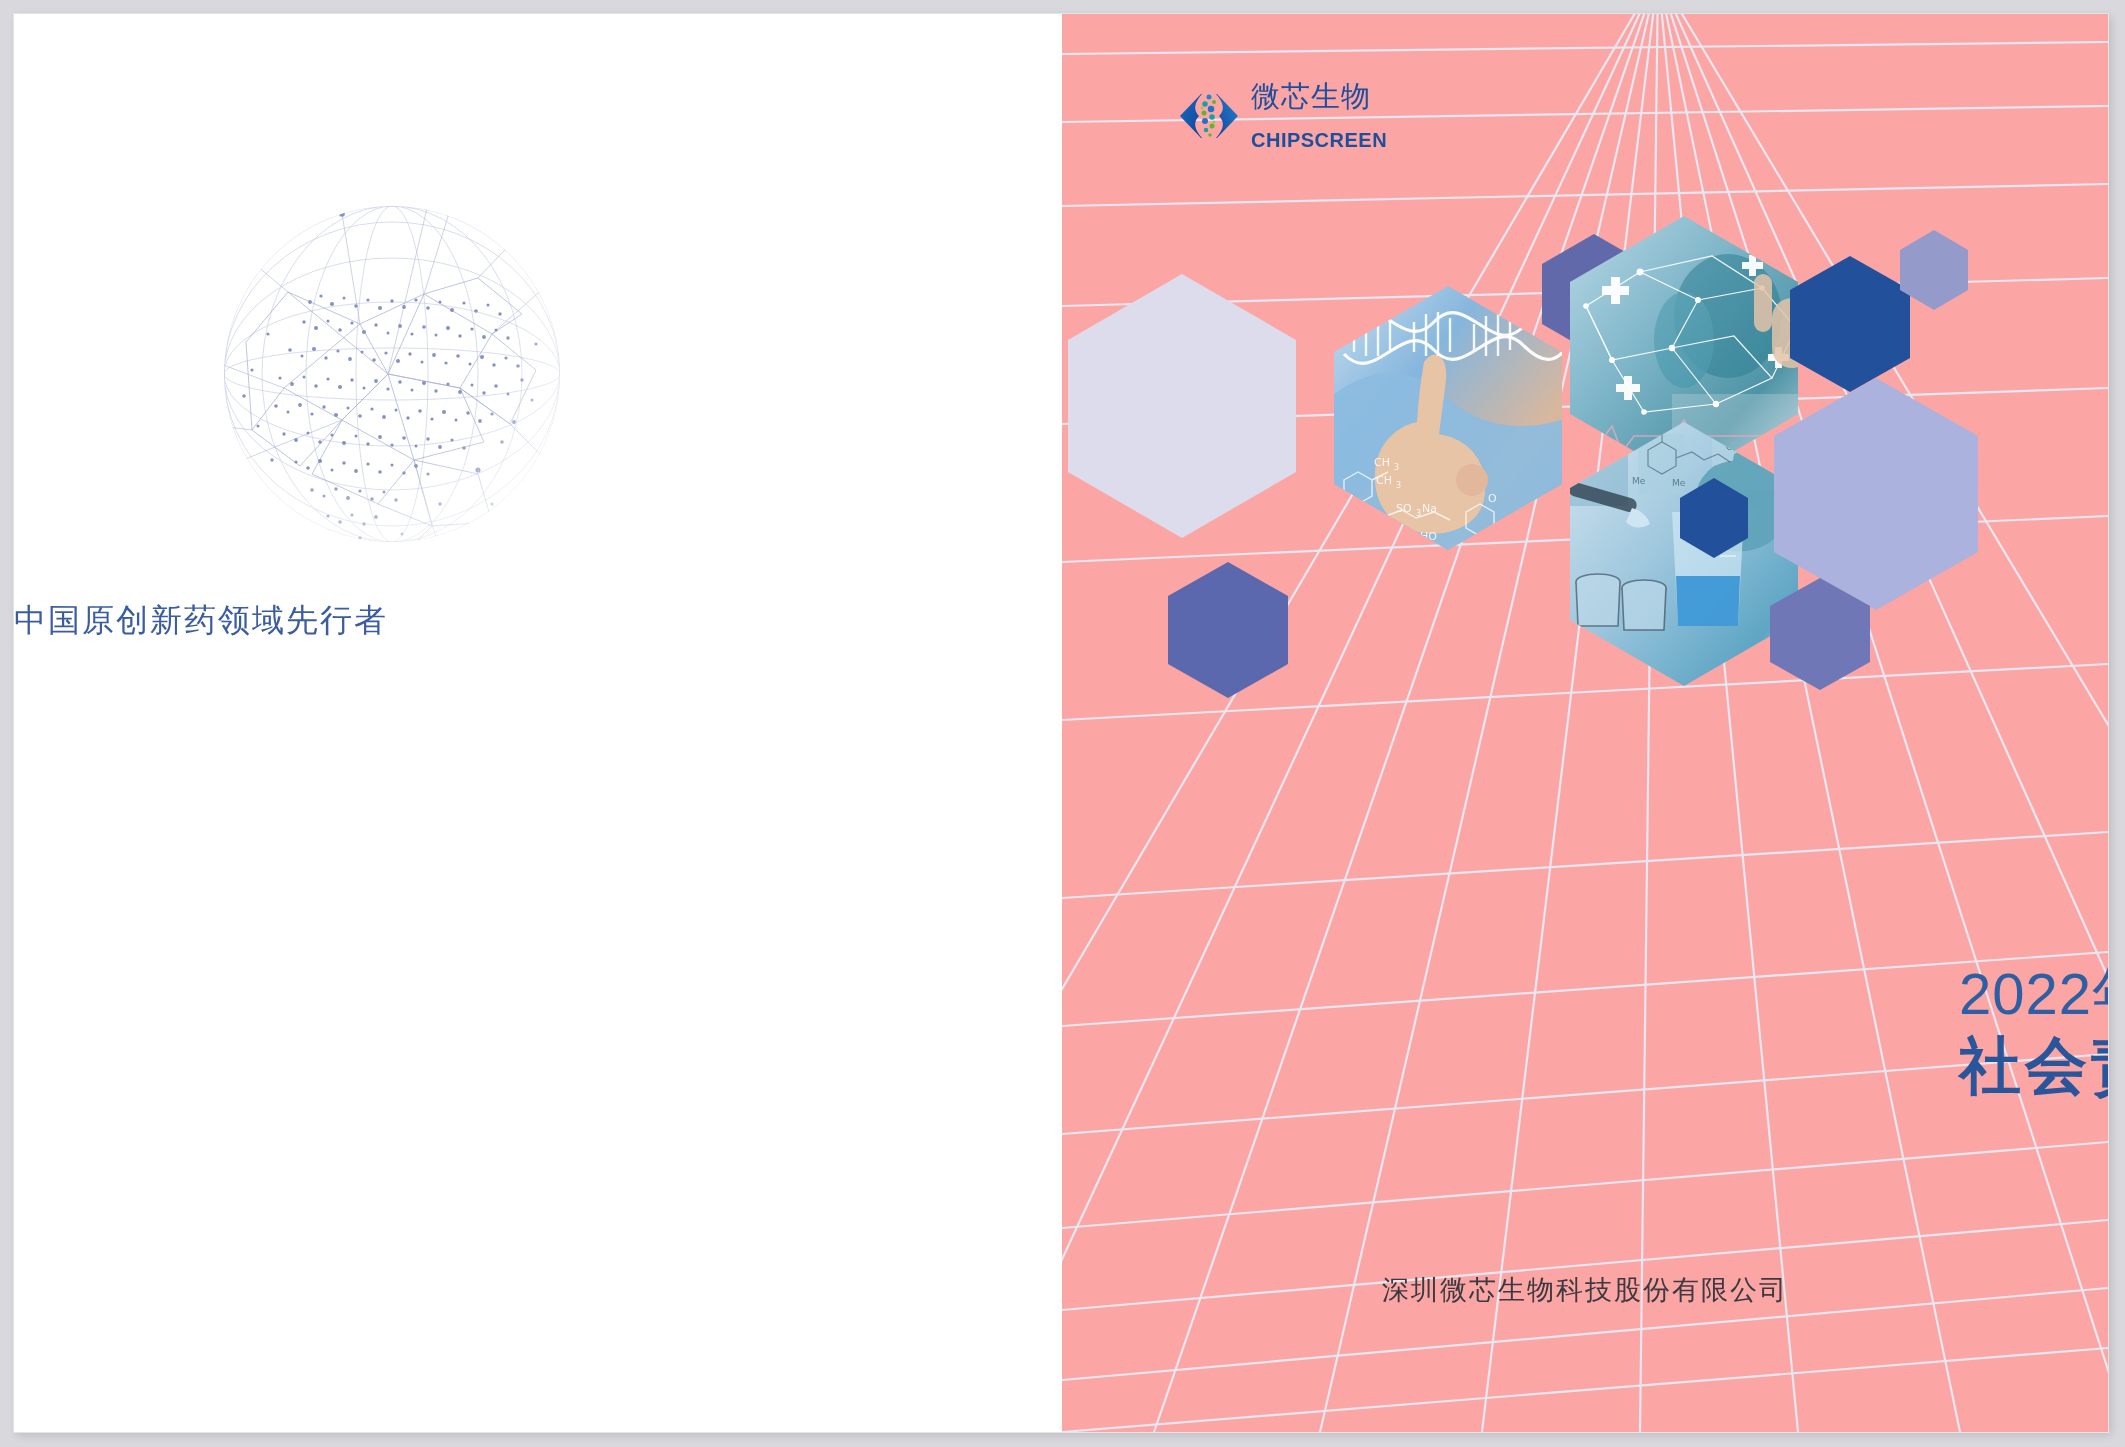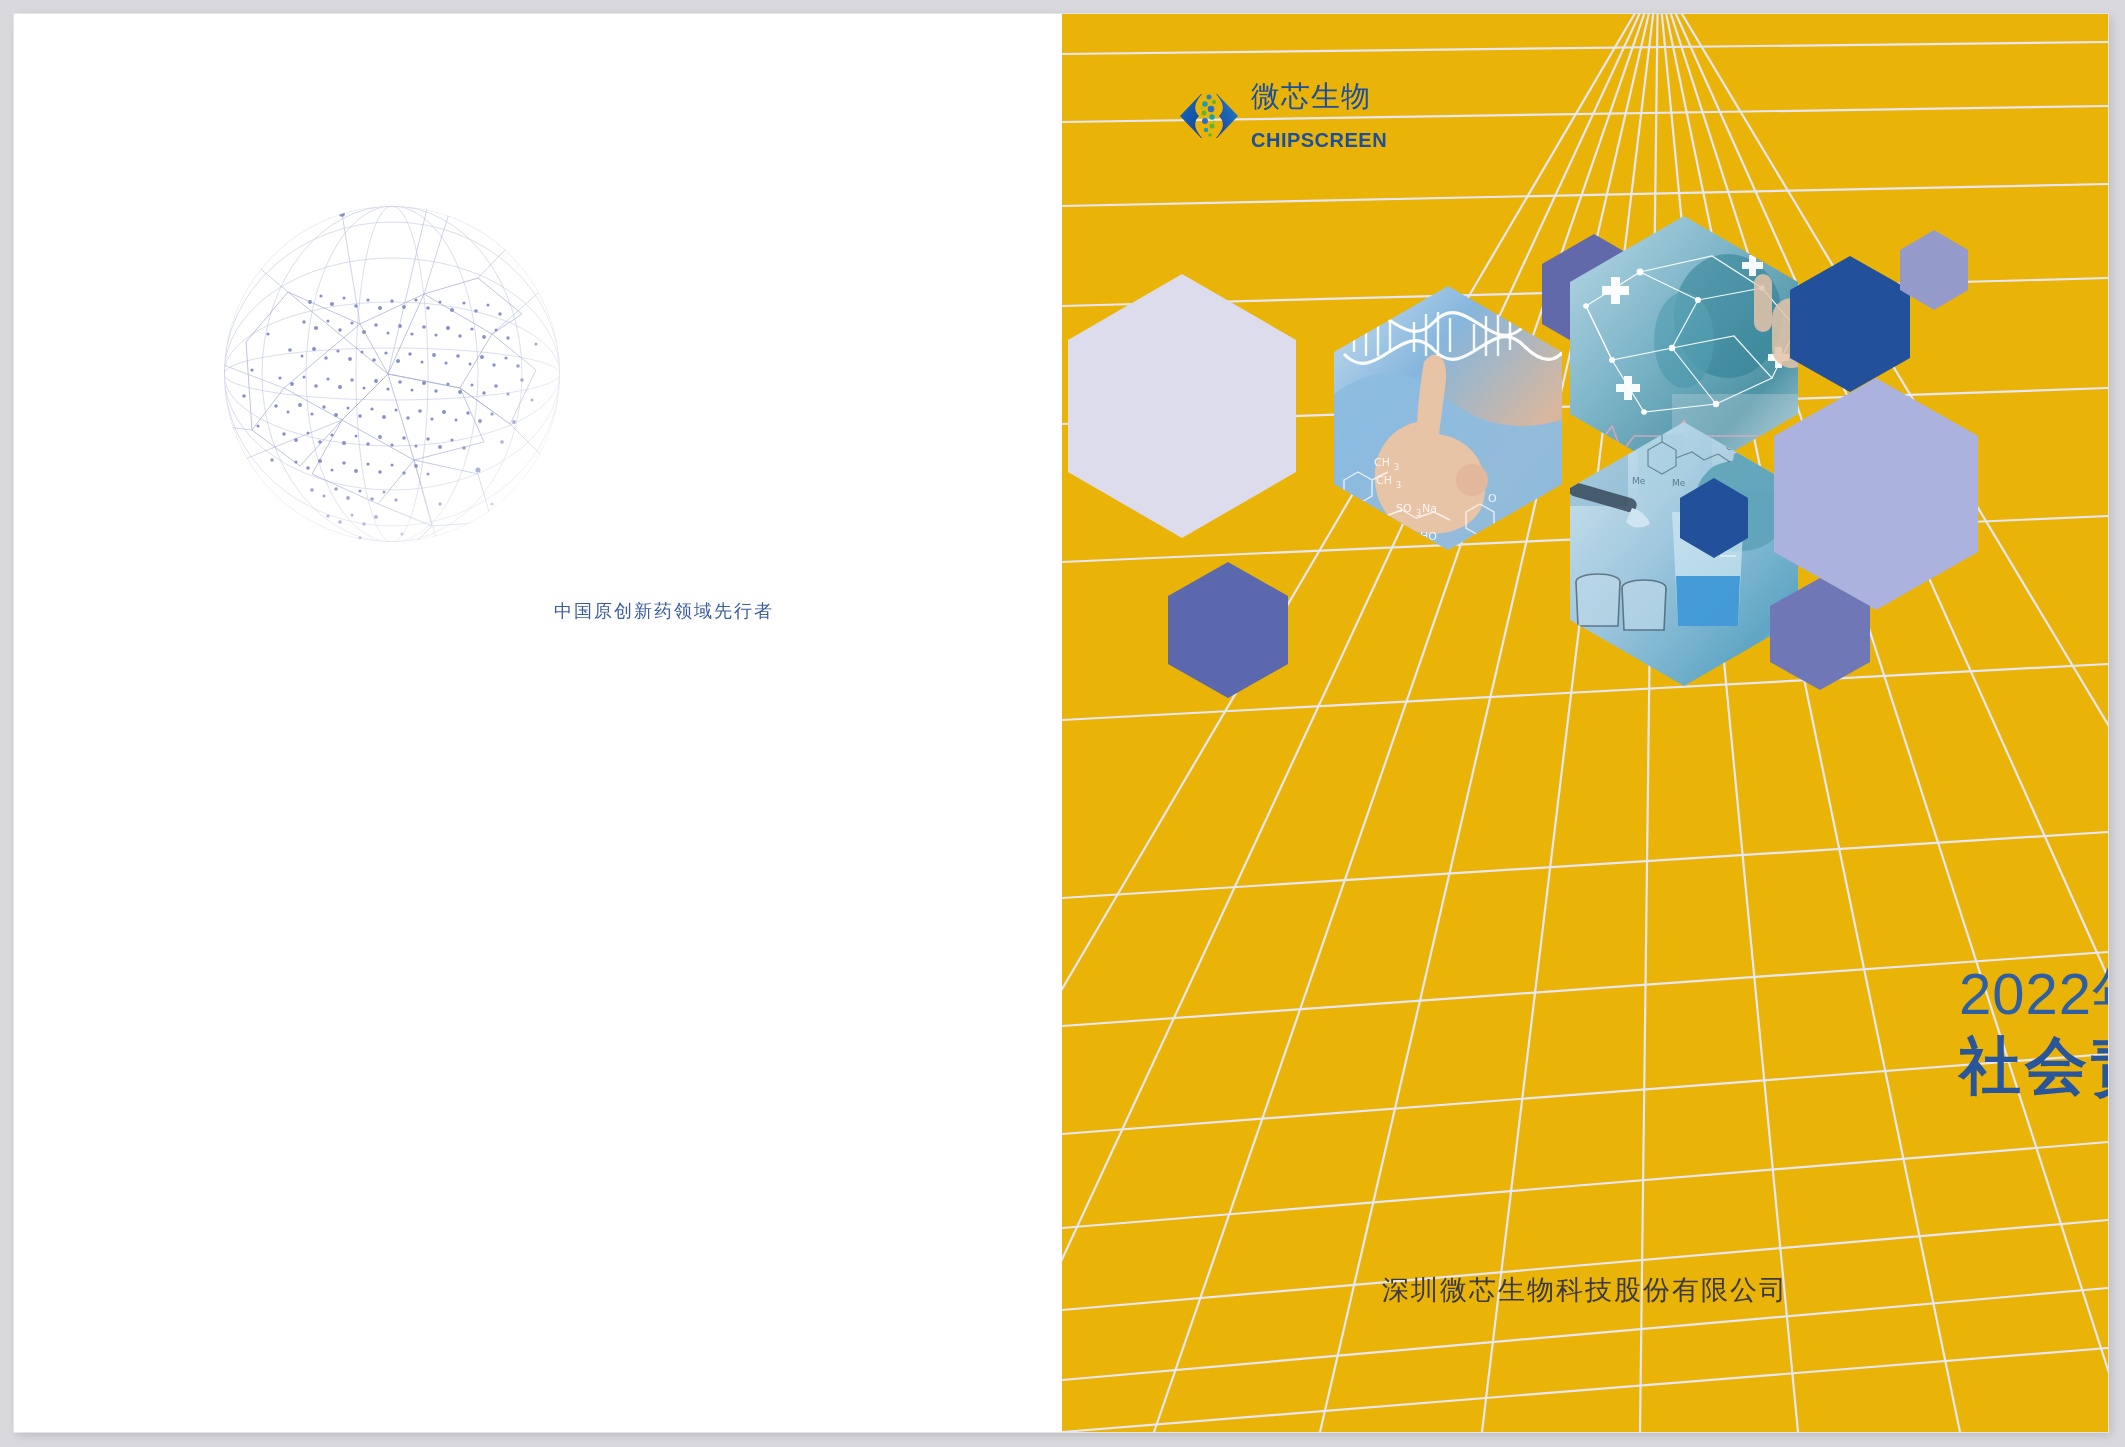--- a/index.html
+++ b/index.html
@@ -21,28 +21,28 @@
   .page-left{
     position:absolute;left:0;top:0;width:1048px;height:1418px;
     background:#ffffff;overflow:hidden;
   }
   .globe-wrap{
     position:absolute;left:178px;top:160px;width:400px;height:400px;
   }
   .globe-wrap svg{display:block;width:100%;height:100%;}
   .tagline{
     position:absolute;left:0;top:585px;width:760px;
-    text-align:right;
-    color:#3B5CA0;font-size:18px;letter-spacing:2px;
+    text-align:left;
+    color:#3B5CA0;font-size:32px;letter-spacing:2px;
     font-family:"Liberation Sans","DejaVu Sans",sans-serif;
   }
   
   .page-right{
     position:absolute;left:1048px;top:0;width:1046px;height:1418px;
-    background:#eab308;overflow:hidden;
+    background:#fca5a5;overflow:hidden;
   }
   .gridbg{position:absolute;left:0;top:0;width:1046px;height:1418px;}
   .gridbg svg{display:block;width:100%;height:100%;}
 
   
   .logo{
     position:absolute;left:117px;top:68px;
     display:flex;align-items:center;gap:12px;
   }
   .logo-mark{width:60px;height:52px;flex:0 0 auto;}

